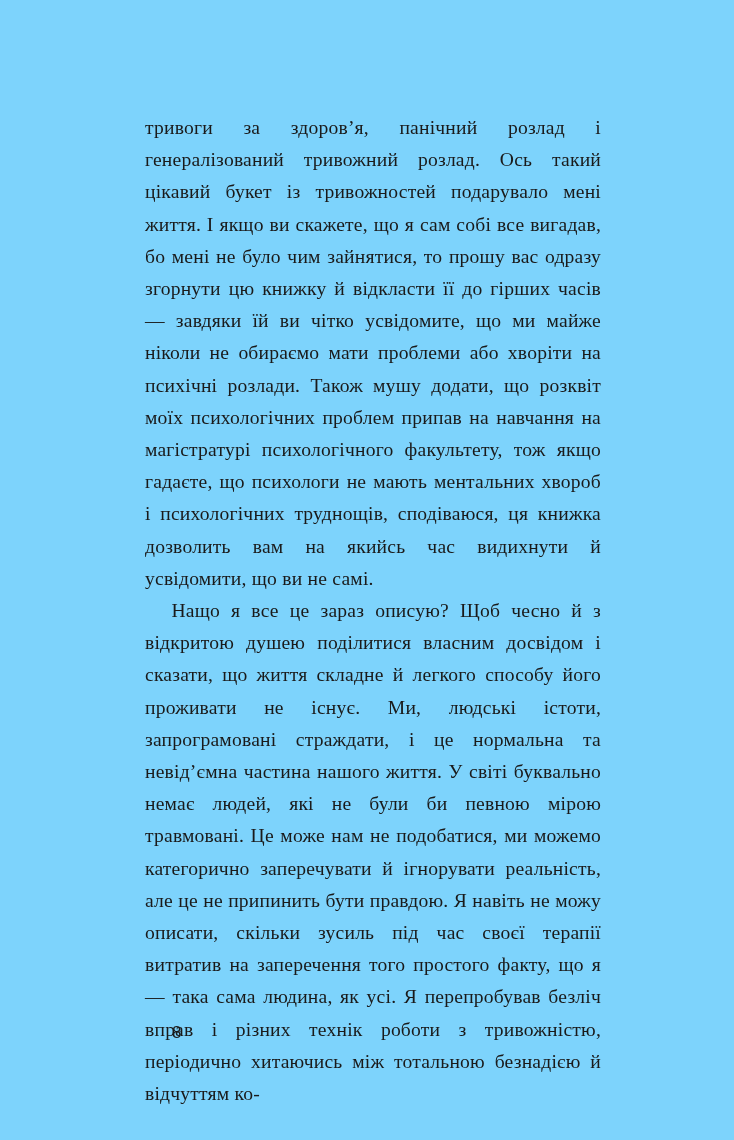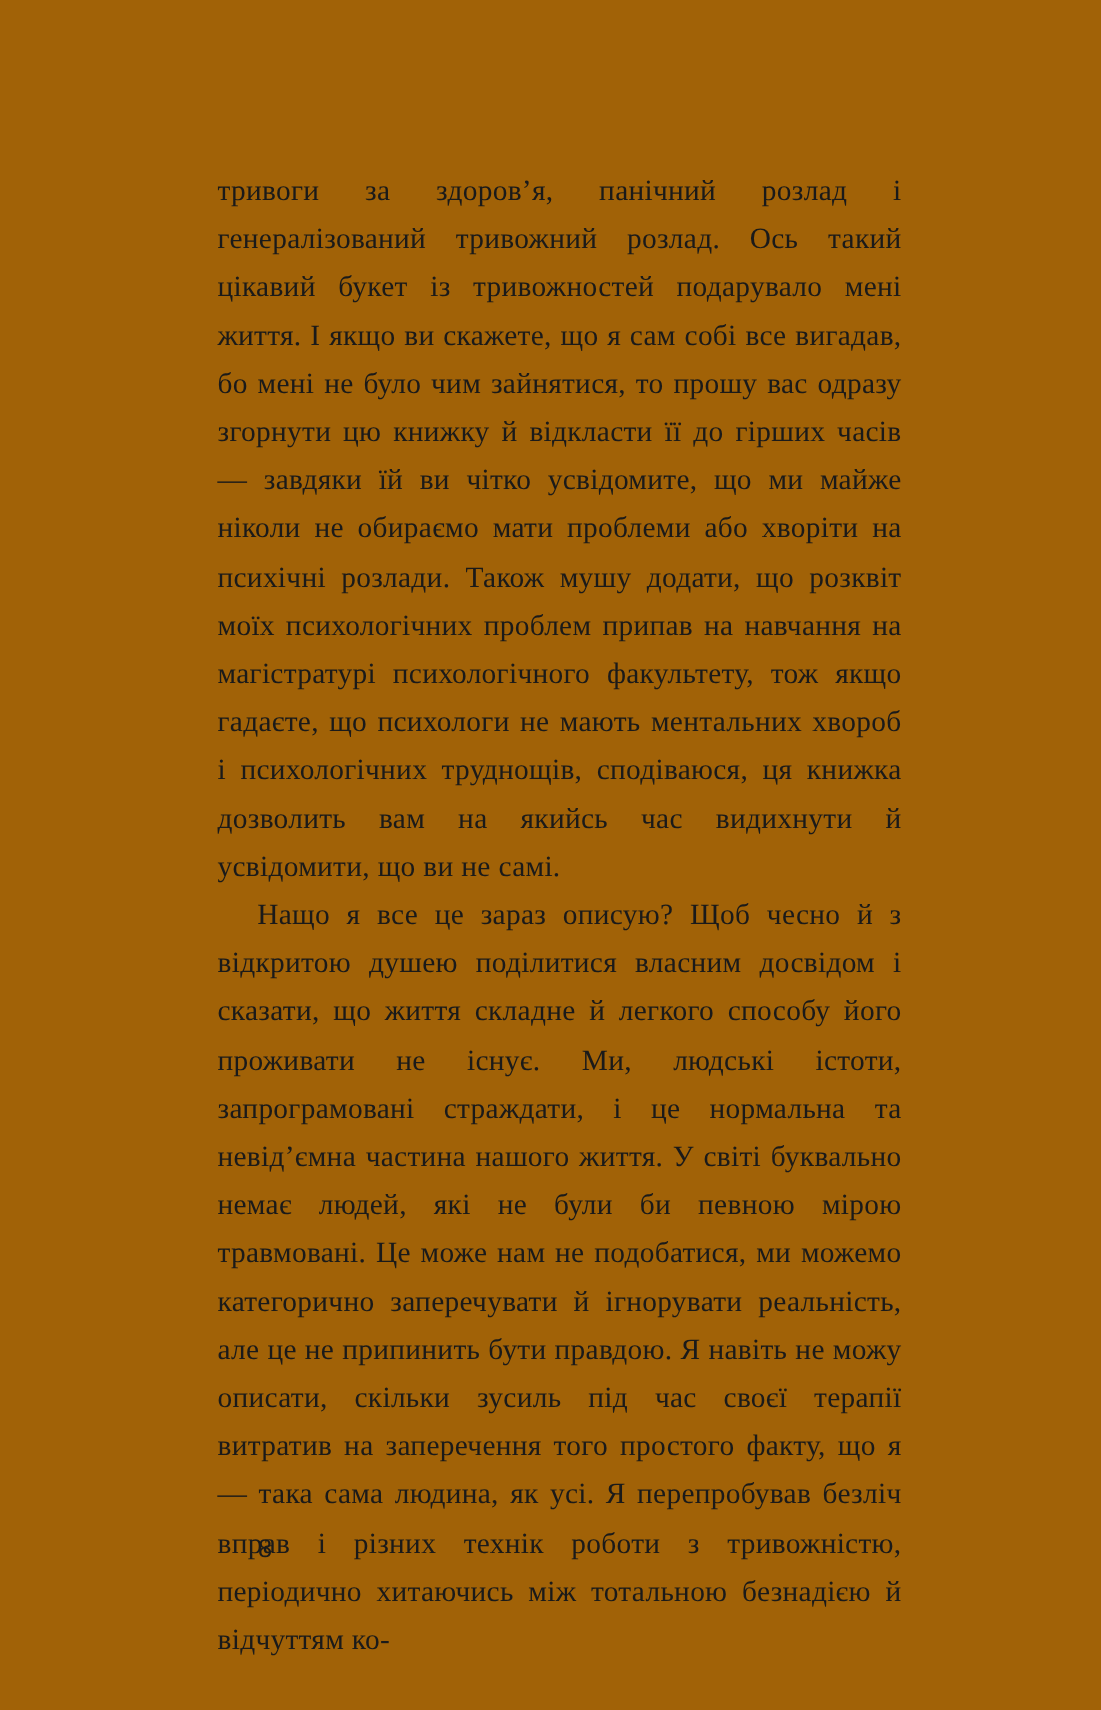--- a/index.html
+++ b/index.html
@@ -15,21 +15,21 @@
     overflow: hidden;
     position: relative;
   }
 
   .page {
     position: absolute;
     left: 0;
     top: 0;
     width: 734px;
     height: 1140px;
-    background: #a16207;
+    background: #7dd3fc;
   }
 
   .text-block {
     position: absolute;
     left: 145px;
     top: 112px;
     width: 456px;
   }
 
   .para {

